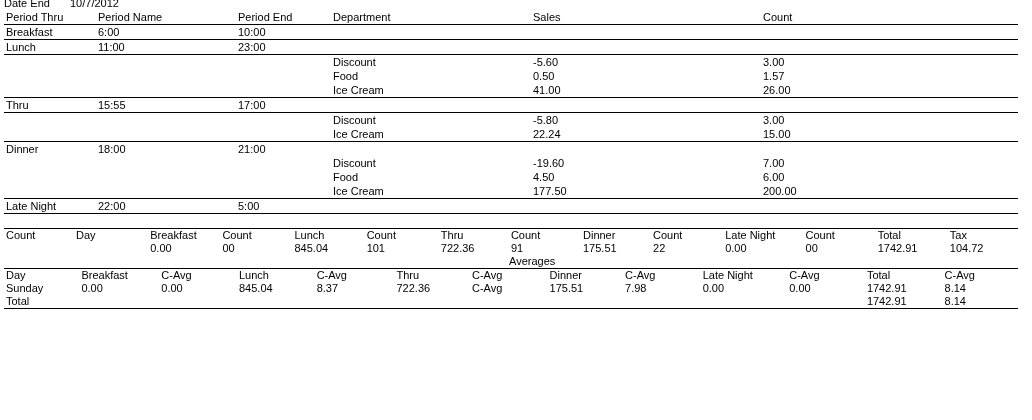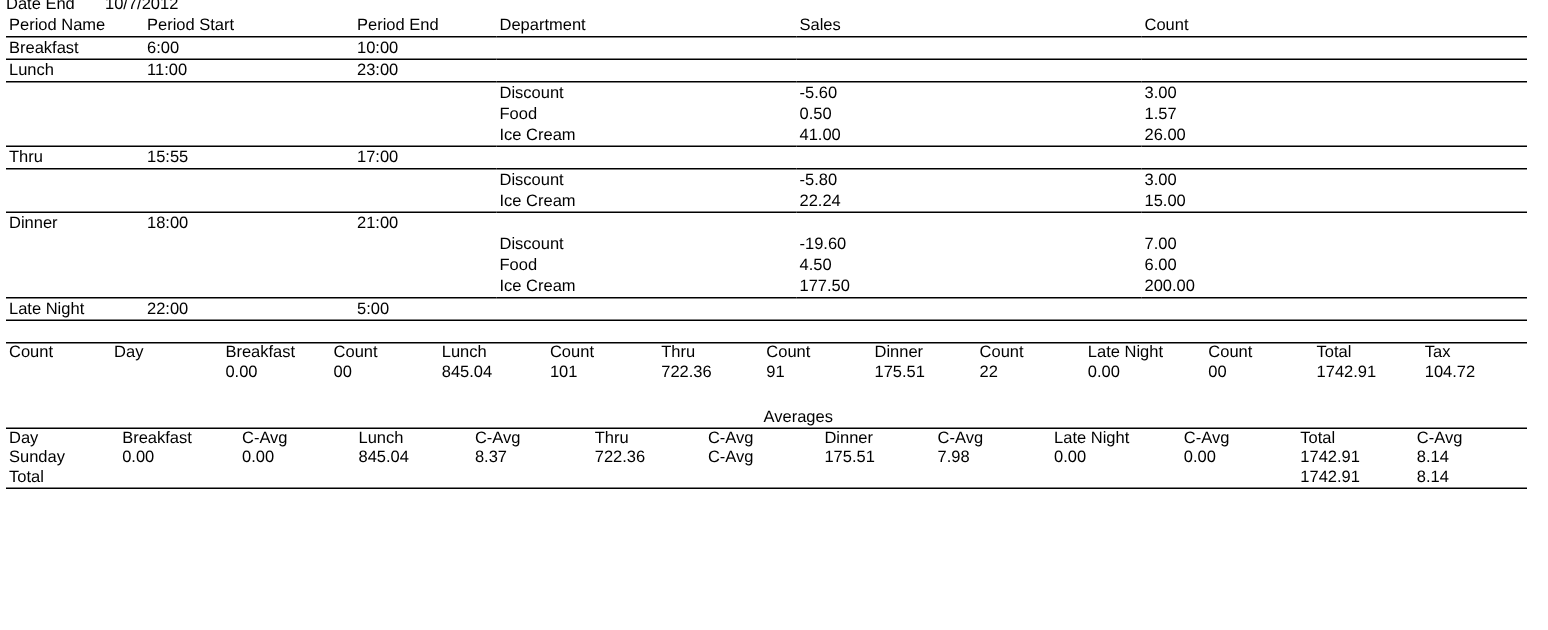--- a/index.html
+++ b/index.html
@@ -85,22 +85,22 @@
       <colgroup>
         <col style="width:92px">
         <col style="width:140px">
         <col style="width:95px">
         <col style="width:200px">
         <col style="width:230px">
         <col style="width:257px">
       </colgroup>
       <thead>
         <tr>
+          <th>Period Thru</th>
           <th>Period Name</th>
-          <th>Period Start</th>
           <th>Period End</th>
           <th>Department</th>
           <th>Sales</th>
           <th>Count</th>
         </tr>
       </thead>
       <tbody>
         <tr class="bt">
           <td>Breakfast</td>
           <td>6:00</td>
@@ -260,21 +260,21 @@
           <td>175.51</td>
           <td>22</td>
           <td>0.00</td>
           <td>00</td>
           <td>1742.91</td>
           <td>104.72</td>
         </tr>
       </tbody>
     </table>
 
-    <div style="height:13px;position:relative;margin-top:17px;">
+    <div style="height:13px;position:relative;">
       <div style="position:absolute;left:505px;top:0;">Averages</div>
     </div>
     <div class="hline"></div>
     <table class="t2">
       <colgroup>
         <col style="width:68px">
         <col style="width:72px">
         <col style="width:70px">
         <col style="width:70px">
         <col style="width:72px">

